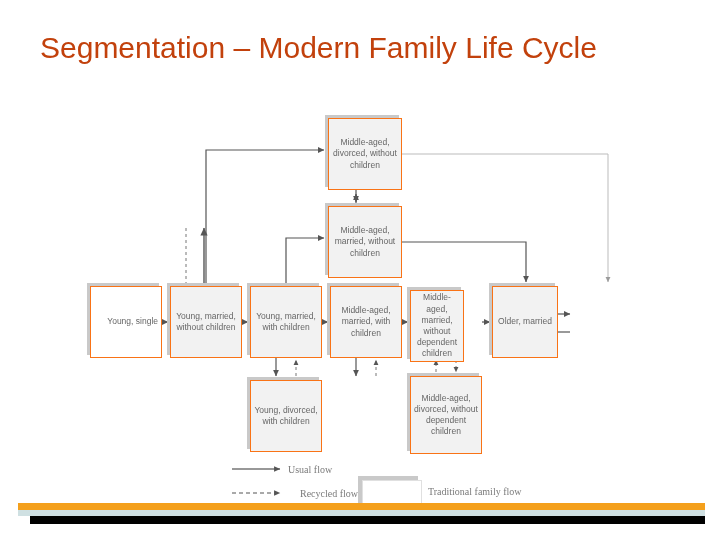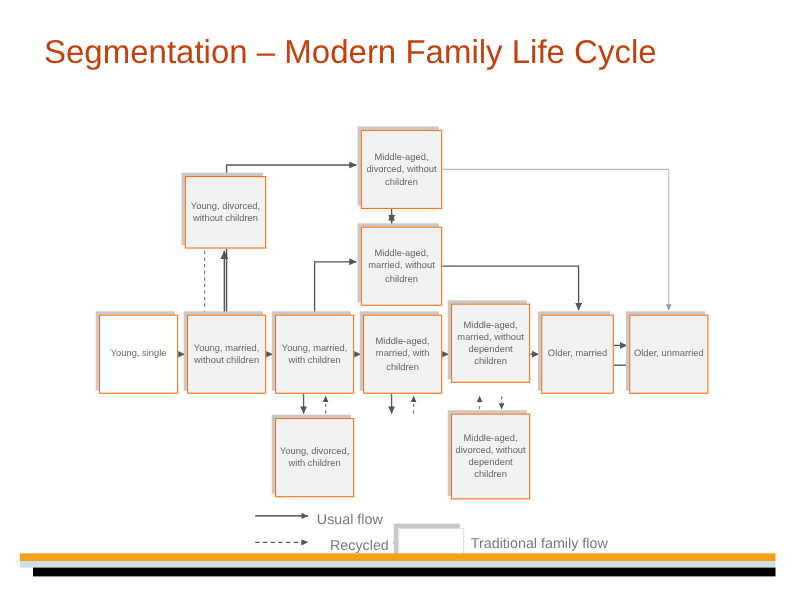--- a/index.html
+++ b/index.html
@@ -38,22 +38,22 @@
     font-family:"Liberation Sans", sans-serif;
     padding:2px 3px;
     z-index:5;
   }
   .box.plain{background:#ffffff;}
   .box span{display:block;}
 
   
   #legend{position:absolute;left:0;top:0;width:720px;height:390px;}
   .leg-label{
-    position:absolute;color:#7a7a7a;font-size:13px;
-    font-family:Liberation Sans, sans-serif;white-space:nowrap;
+    position:absolute;color:#7a7a7a;font-size:10px;
+    font-family:Liberation Serif, serif;white-space:nowrap;
   }
   #legbox{
     position:absolute;left:362px;top:372px;width:58px;height:26px;
     background:#ffffff;border:1px solid #e0e0e0;
     box-shadow:-4px -4px 0 0 #c9c9c9;
   }
 
   
   .bar{position:absolute;}
   #bar-orange{left:18px;top:503px;width:687px;height:7px;background:#f4a01c;}
@@ -118,59 +118,53 @@
         <path d="M356,250 L356,268" marker-end="url(#ah)"></path>
       </g>
       <g stroke="#777777" stroke-width="1" fill="none" stroke-dasharray="3,3">
         <path d="M296,268 L296,252" marker-end="url(#ah)"></path>
         <path d="M376,268 L376,252" marker-end="url(#ah)"></path>
         <path d="M436,264 L436,252" marker-end="url(#ah)"></path>
         <path d="M456,252 L456,264" marker-end="url(#ah)"></path>
       </g>
     </svg>
 
-    <div class="box" style="left:168px;top:52px;width:74px;height:66px;">
-      <span>Young, divorced, without children</span>
-    </div>
 
     <div class="box" style="left:328px;top:10px;width:74px;height:72px;">
       <span>Middle-aged, divorced, without children</span>
     </div>
 
     <div class="box" style="left:328px;top:98px;width:74px;height:72px;">
       <span>Middle-aged, married, without children</span>
     </div>
 
-    <div class="box plain" style="left:90px;top:178px;width:72px;height:72px;">
+    <div class="box plain" style="left:90px;top:178px;width:72px;height:72px;justify-content:flex-end;">
       <span>Young, single</span>
     </div>
 
     <div class="box" style="left:170px;top:178px;width:72px;height:72px;">
       <span>Young, married, without children</span>
     </div>
 
     <div class="box" style="left:250px;top:178px;width:72px;height:72px;">
       <span>Young, married, with children</span>
     </div>
 
     <div class="box" style="left:330px;top:178px;width:72px;height:72px;">
       <span>Middle-aged, married, with children</span>
     </div>
 
-    <div class="box" style="left:410px;top:168px;width:72px;height:72px;">
+    <div class="box" style="left:410px;top:182px;width:54px;height:72px;">
       <span>Middle-aged, married, without dependent children</span>
     </div>
 
     <div class="box" style="left:492px;top:178px;width:66px;height:72px;">
       <span>Older, married</span>
     </div>
 
-    <div class="box" style="left:572px;top:178px;width:72px;height:72px;">
-      <span>Older, unmarried</span>
-    </div>
 
     <div class="box" style="left:250px;top:272px;width:72px;height:72px;">
       <span>Young, divorced, with children</span>
     </div>
 
 
     <div class="box" style="left:410px;top:268px;width:72px;height:78px;">
       <span>Middle-aged, divorced, without dependent children</span>
     </div>
 

